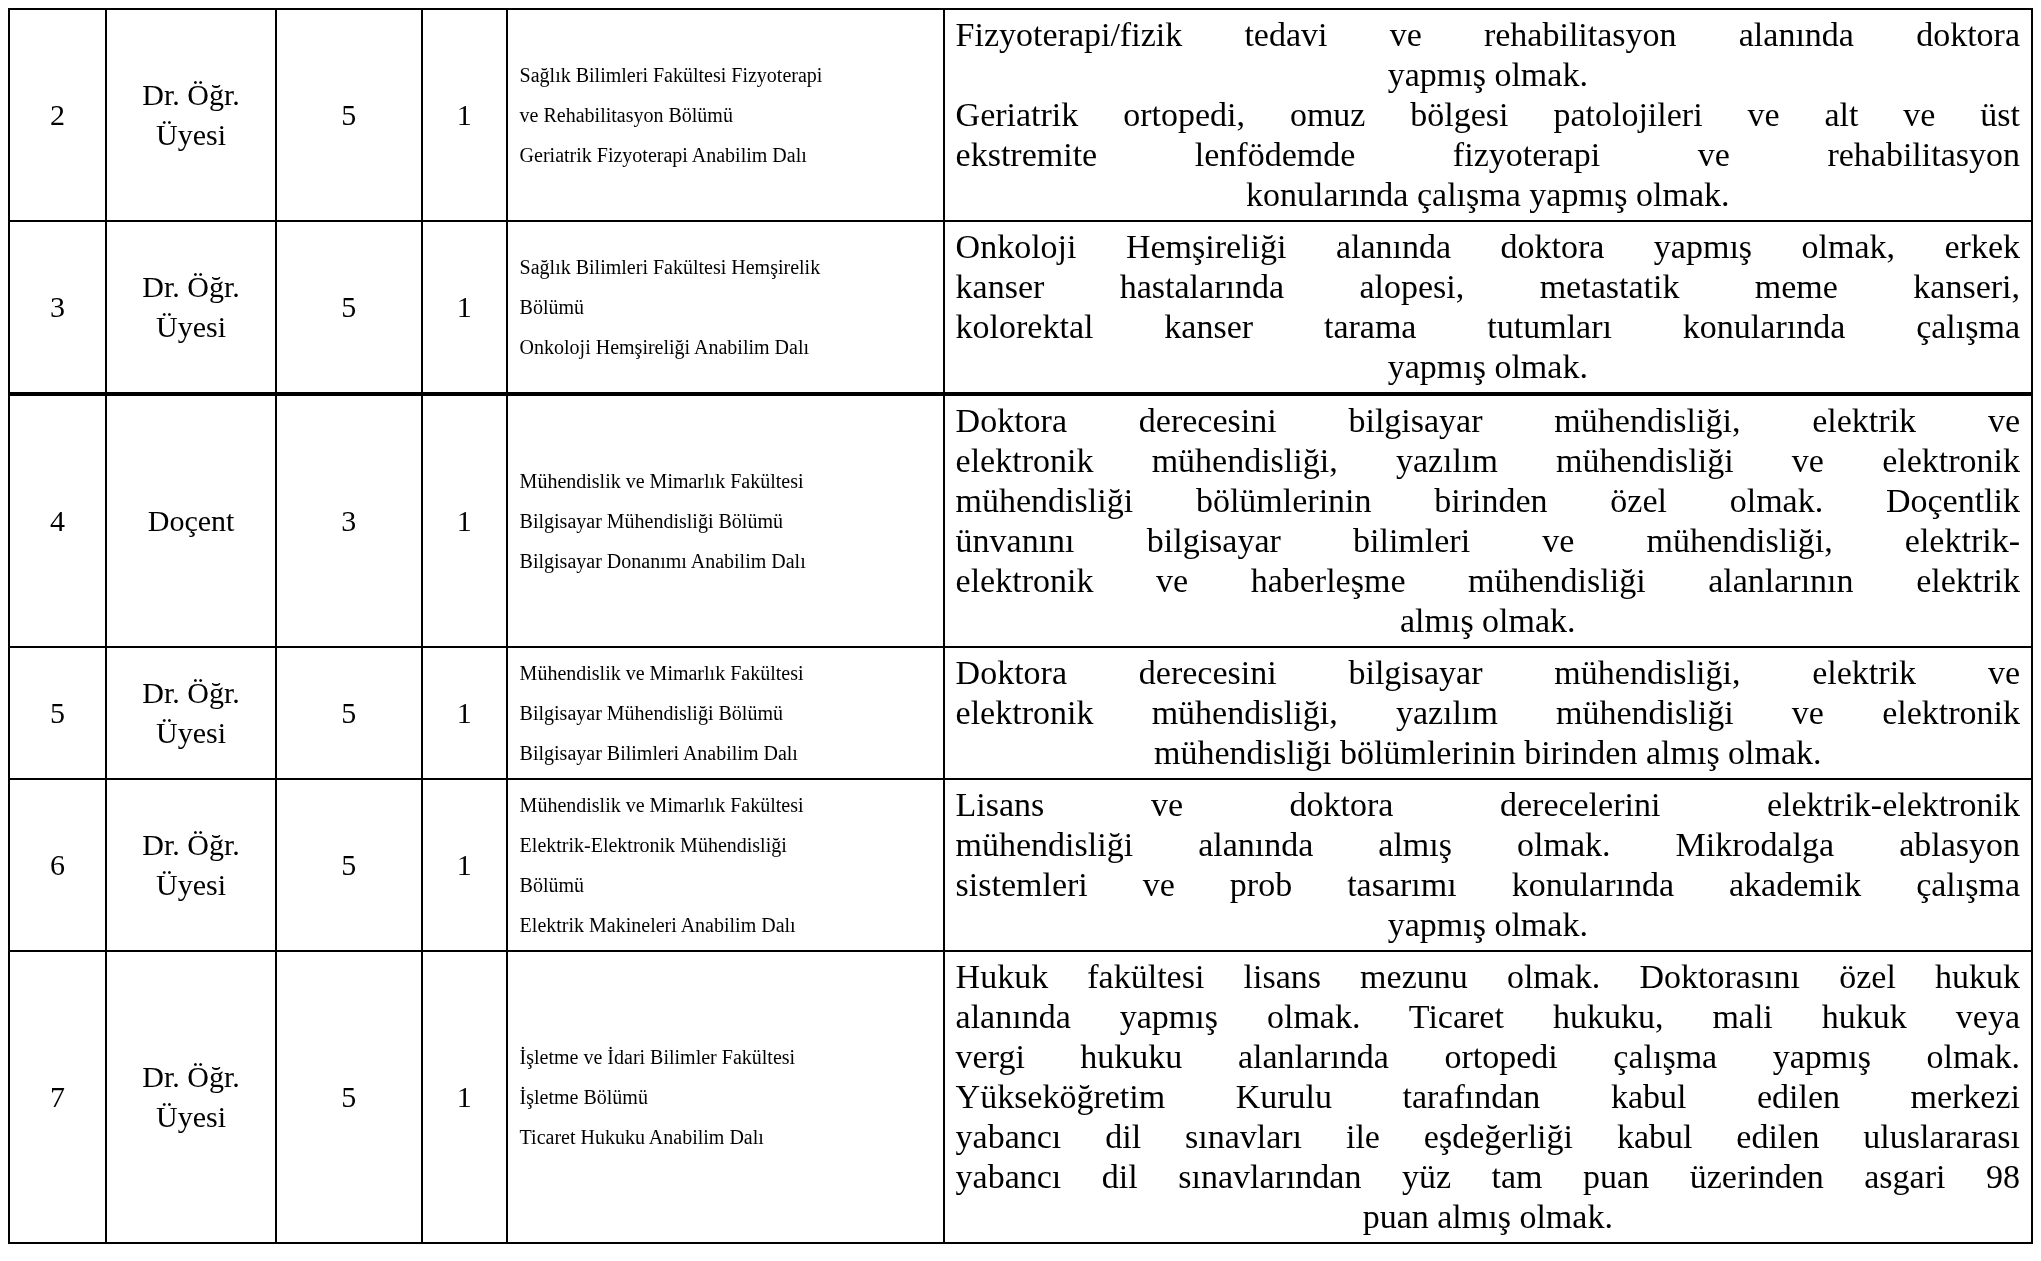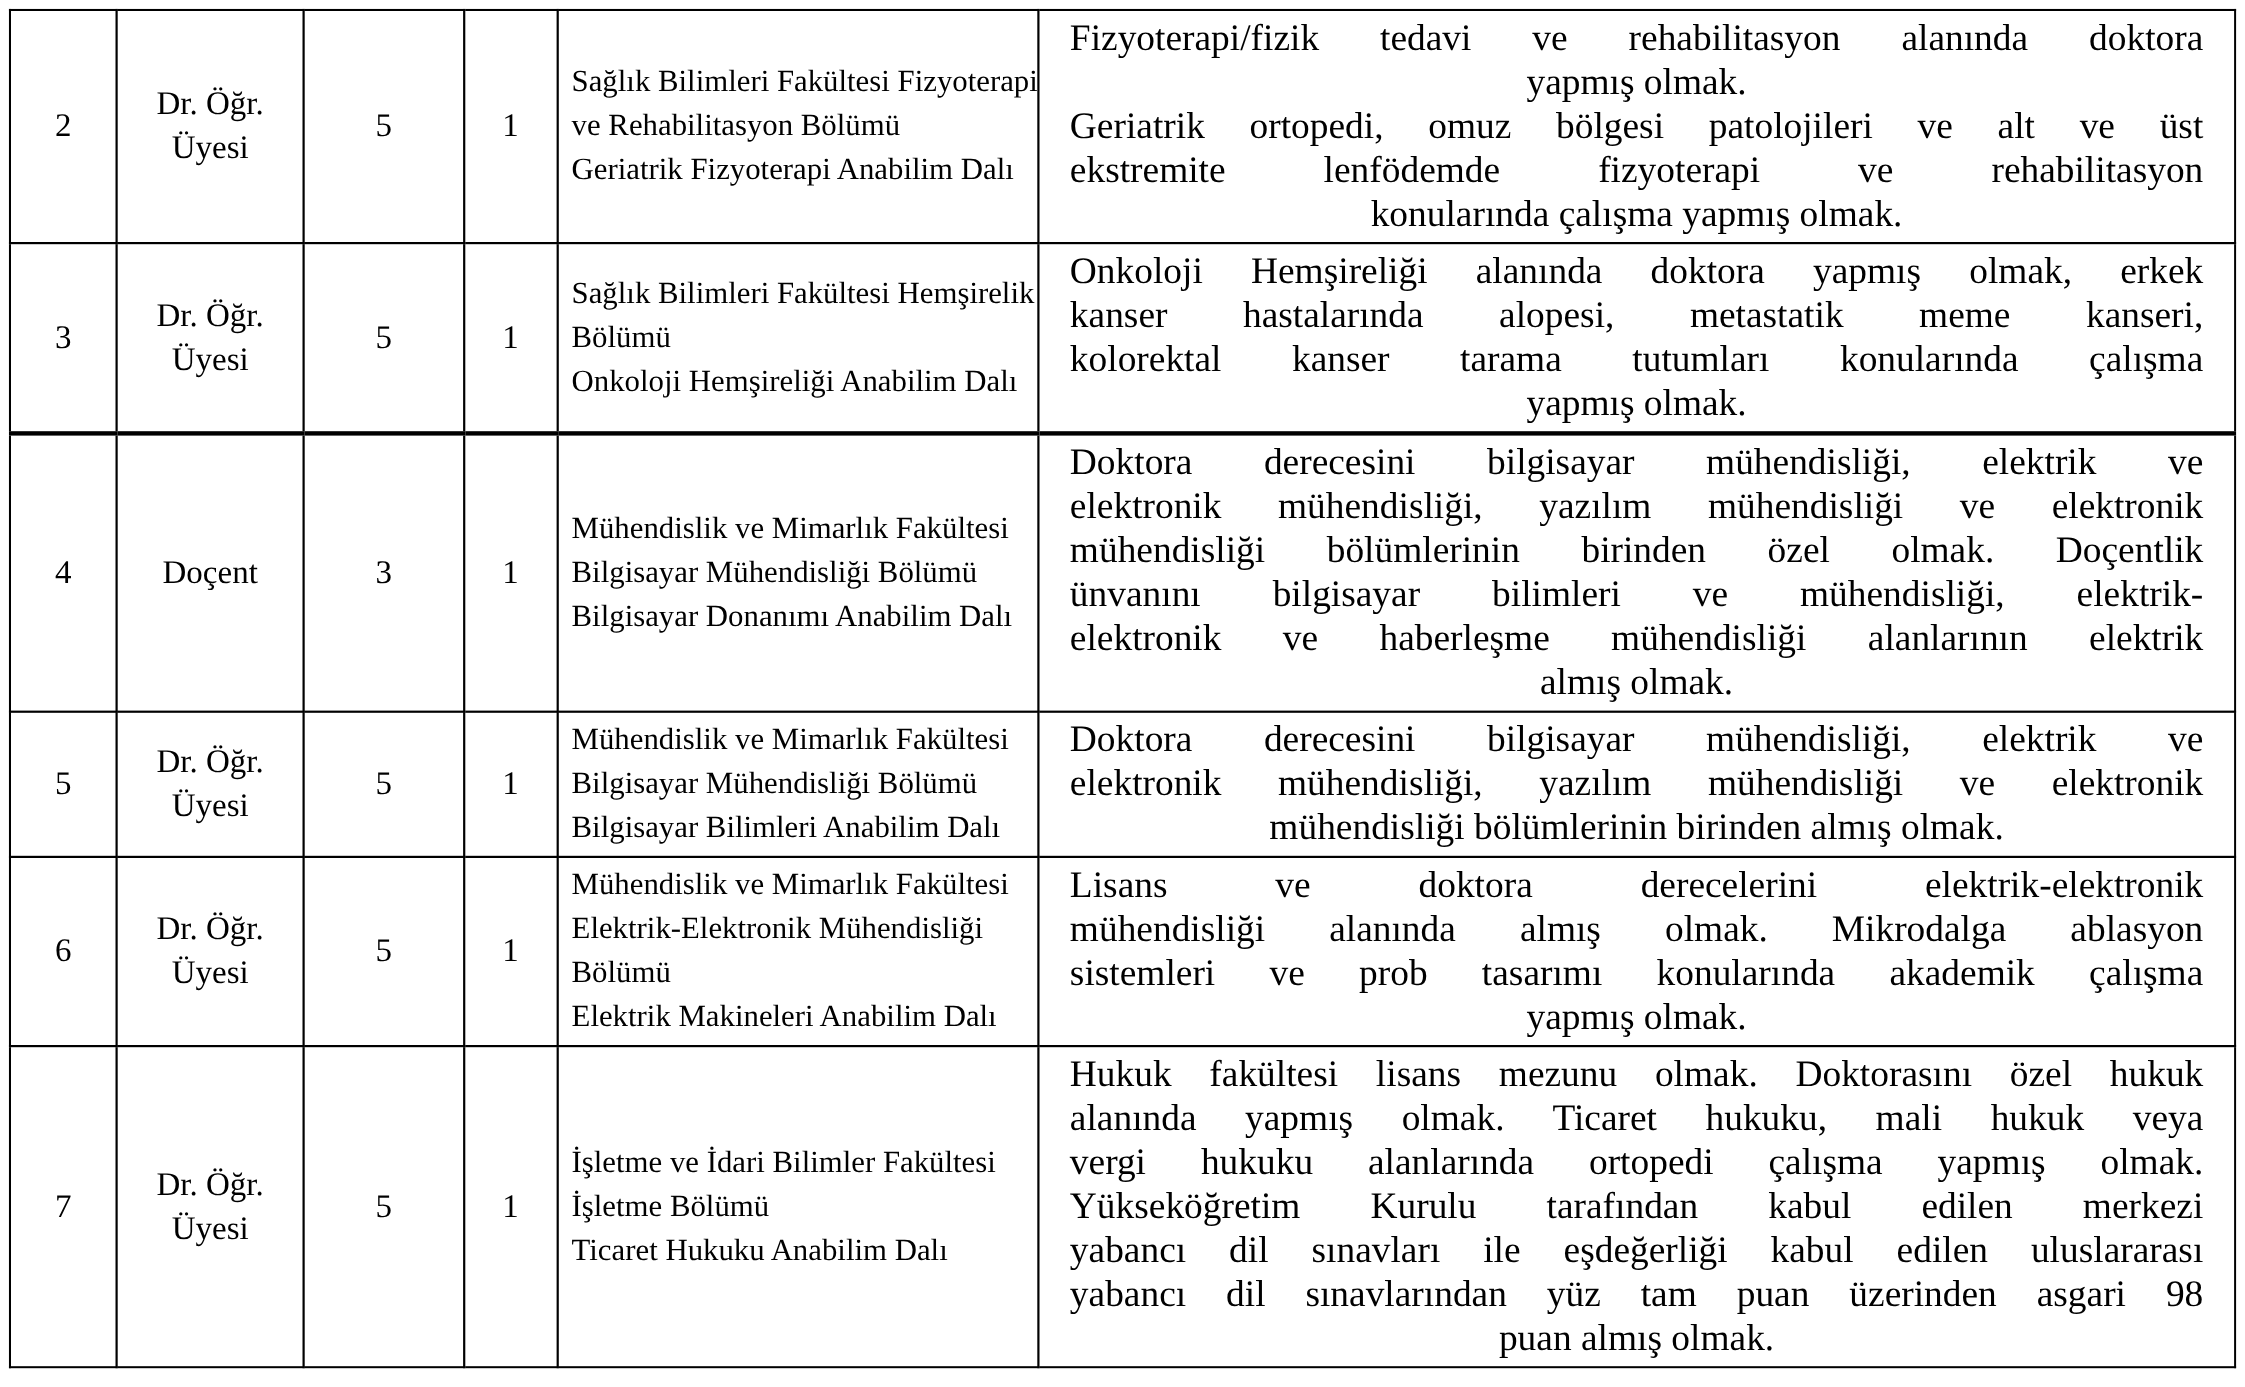--- a/index.html
+++ b/index.html
@@ -28,30 +28,30 @@
   table.positions tbody tr:nth-child(3) td {
     border-top-width: 4px;
   }
   .c-no, .c-title, .c-grade, .c-count {
     text-align: center;
     font-size: 30px;
     line-height: 40px;
     padding: 4px 6px;
   }
   .c-dept {
-    font-size: 28px;
+    font-size: 20px;
     line-height: 40px;
     text-align: left;
     padding: 4px 8px 4px 12px;
   }
   .c-req {
     font-size: 34px;
     line-height: 40px;
     vertical-align: top;
-    padding: 5px 28px;
+    padding: 5px 11px;
   }
   .dept-line {
     white-space: nowrap;
   }
   .req-line {
     text-align: center;
     white-space: nowrap;
   }
   .req-line.j {
     text-align: justify;

